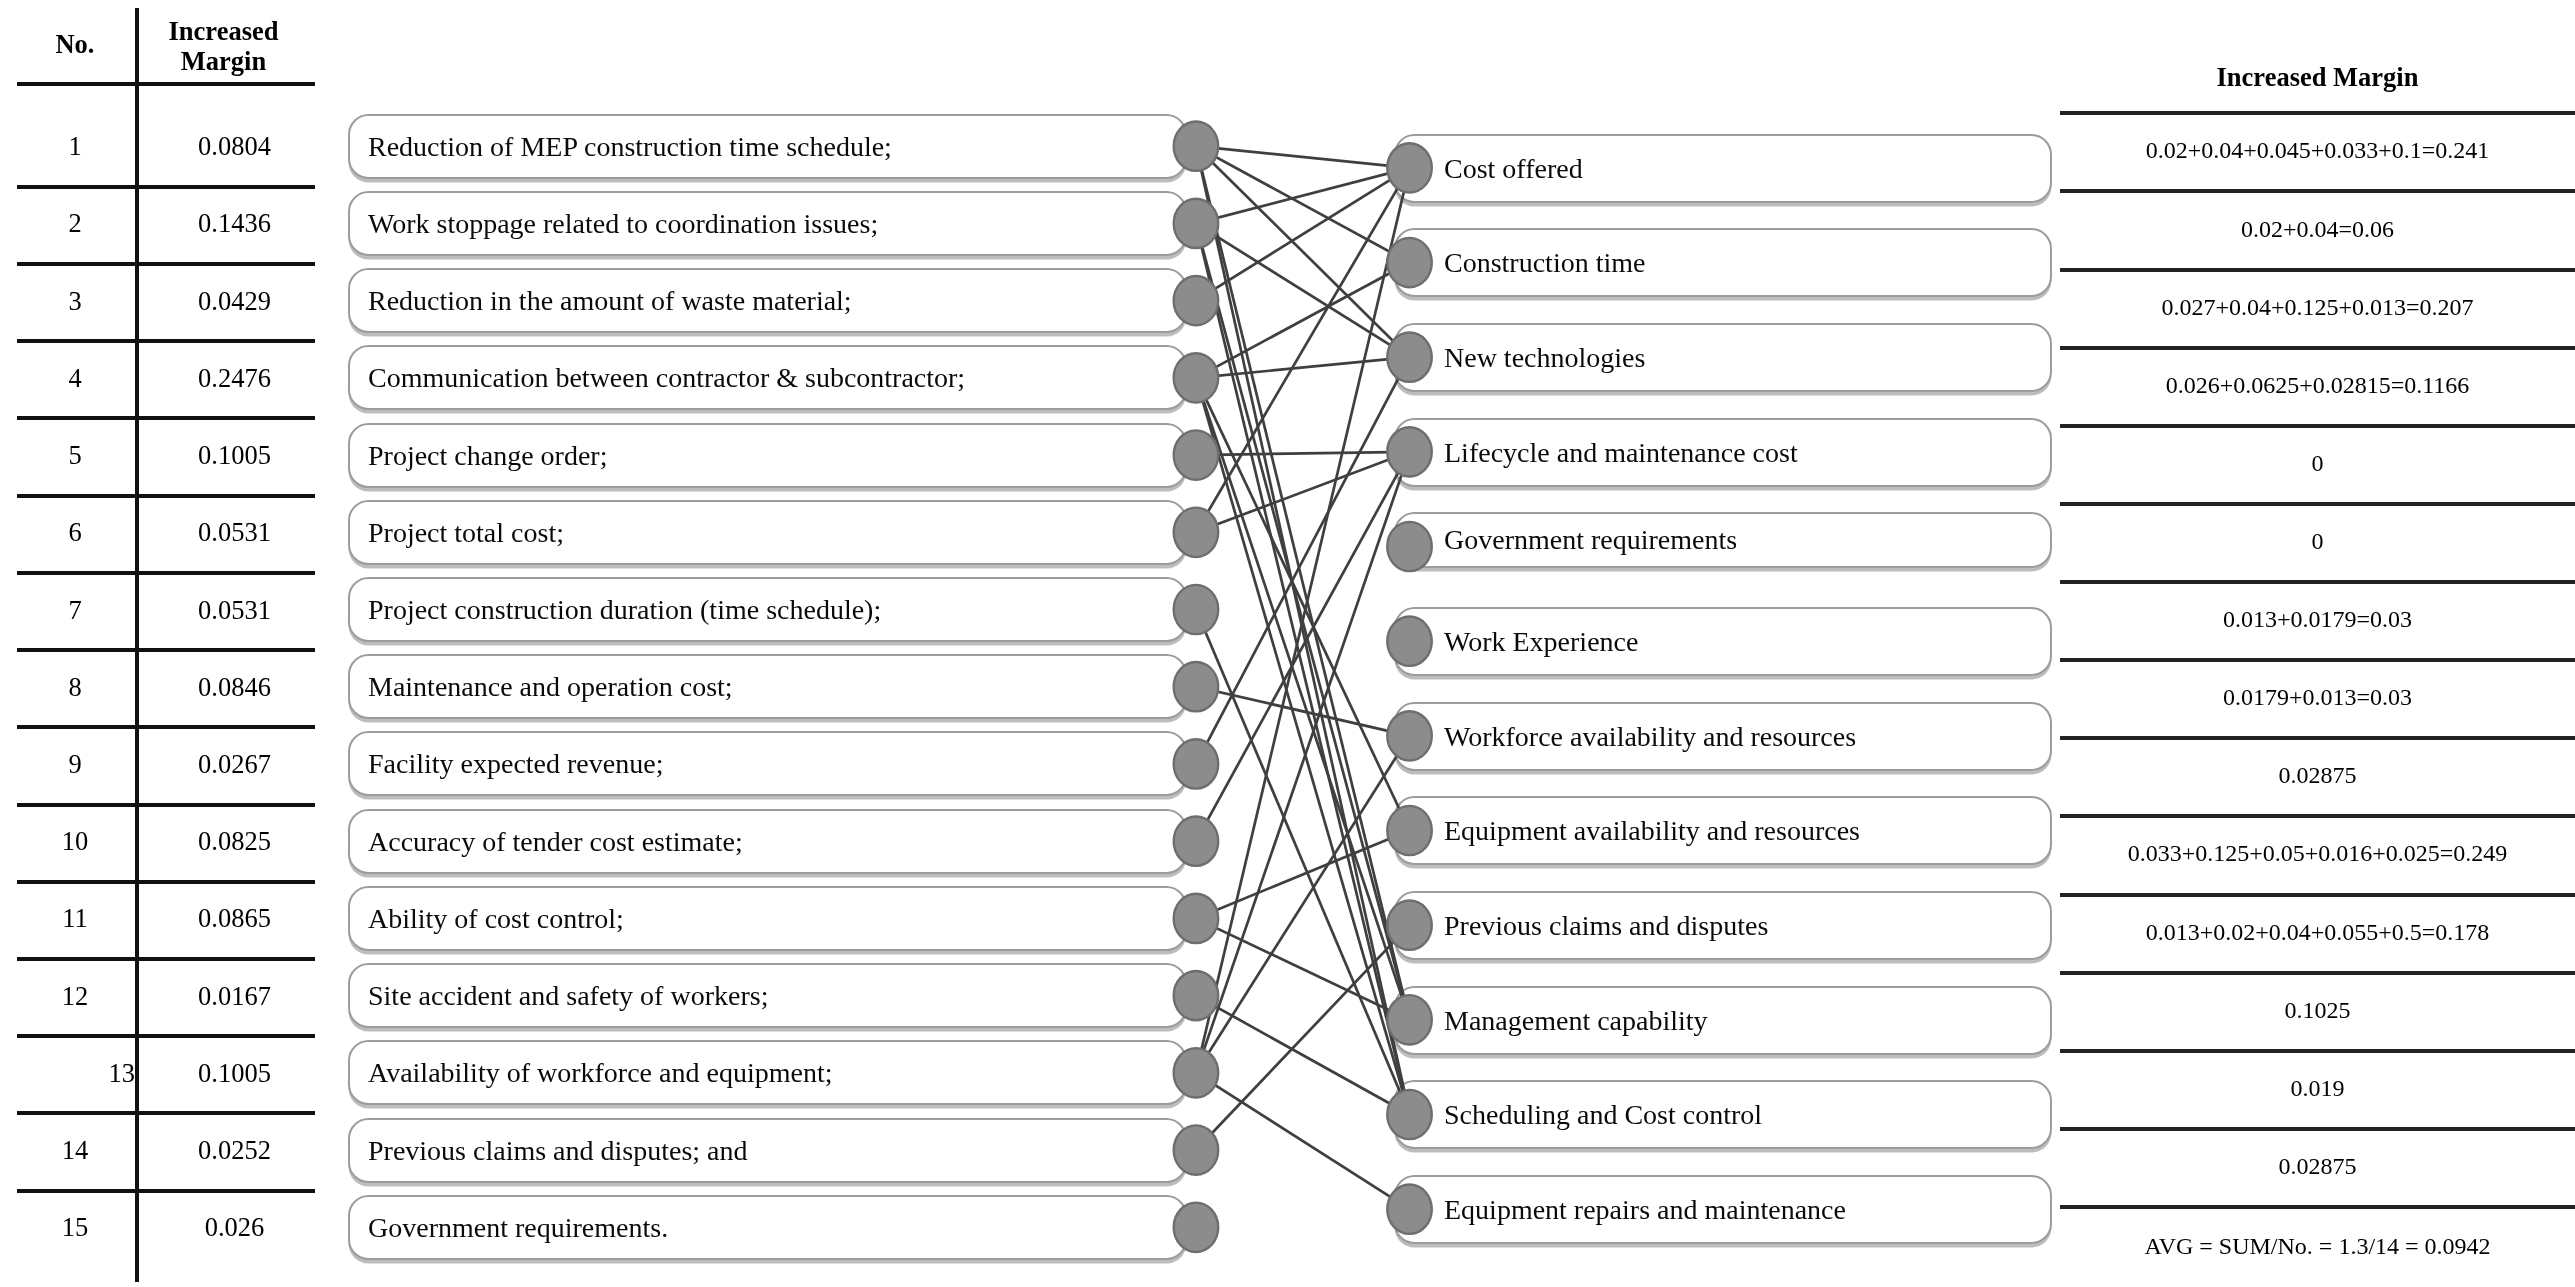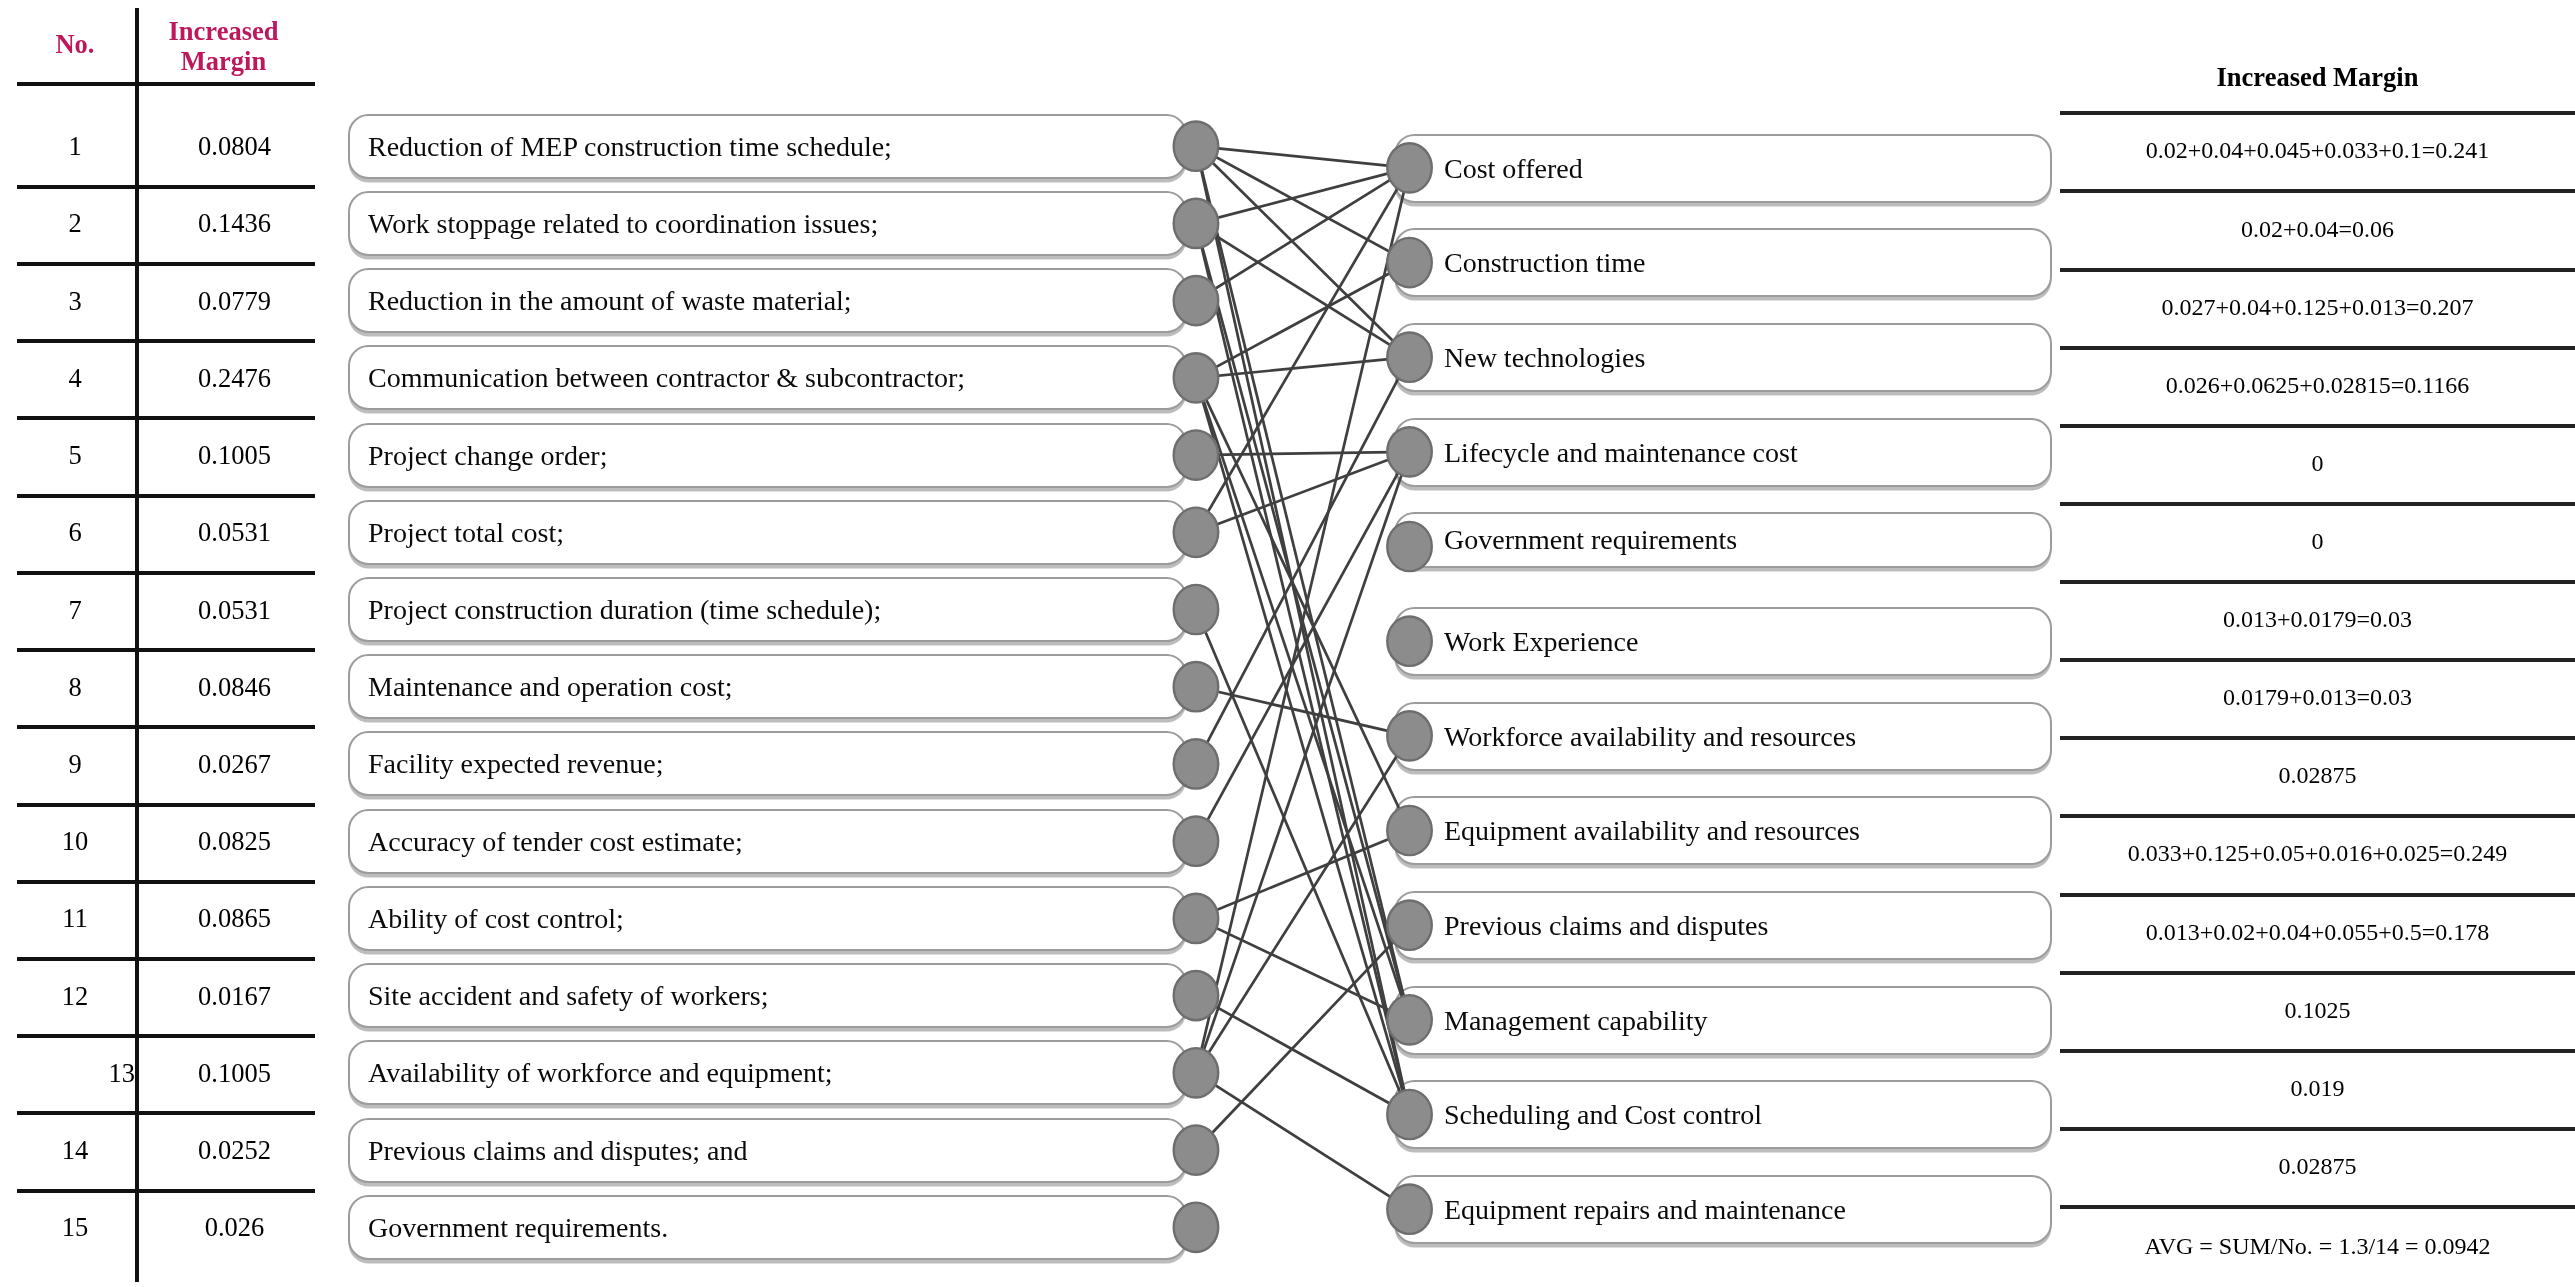--- a/index.html
+++ b/index.html
@@ -10,21 +10,21 @@
   #canvas {
     position: relative;
     width: 2576px; height: 1288px;
     background: #ffffff;
     overflow: hidden;
   }
 
   
   .lt-header {
     position: absolute;
-    font-weight: bold; font-size: 26.5px; color: #be185d;
+    font-weight: bold; font-size: 26.5px; color: #000000;
     text-align: center; line-height: 1.15;
   }
   .lt-cell {
     position: absolute;
     font-size: 26.5px; color: #000;
     text-align: center;
     transform: translateY(-50%);
   }
   .hline { position: absolute; background: #111; }
   .vline { position: absolute; background: #111; }
@@ -67,21 +67,21 @@
 
   <div class="lt-header" id="lt-h1" style="left: 15px; top: 29px; width: 120px;">No.</div>
   <div class="lt-header" id="lt-h2" style="left: 147px; top: 15.6px; width: 153px;">Increased Margin</div>
 
   <div id="lt-body">
       <div class="lt-cell" style="left: 15px; top: 146px; width: 120px;">1</div>
       <div class="lt-cell" style="left: 135px; top: 146px; width: 199px;">0.0804</div>
       <div class="lt-cell" style="left: 15px; top: 223px; width: 120px;">2</div>
       <div class="lt-cell" style="left: 135px; top: 223px; width: 199px; text-align: center;">0.1436</div>
       <div class="lt-cell" style="left: 15px; top: 301px; width: 120px;">3</div>
-      <div class="lt-cell" style="left: 135px; top: 301px; width: 199px;">0.0779</div>
+      <div class="lt-cell" style="left: 135px; top: 301px; width: 199px;">0.0429</div>
       <div class="lt-cell" style="left: 15px; top: 378px; width: 120px;">4</div>
       <div class="lt-cell" style="left: 135px; top: 378px; width: 199px;">0.2476</div>
       <div class="lt-cell" style="left: 15px; top: 455px; width: 120px;">5</div>
       <div class="lt-cell" style="left: 135px; top: 455px; width: 199px;">0.1005</div>
       <div class="lt-cell" style="left: 15px; top: 532px; width: 120px;">6</div>
       <div class="lt-cell" style="left: 135px; top: 532px; width: 199px;">0.0531</div>
       <div class="lt-cell" style="left: 15px; top: 610px; width: 120px;">7</div>
       <div class="lt-cell" style="left: 135px; top: 610px; width: 199px;">0.0531</div>
       <div class="lt-cell" style="left: 15px; top: 687px; width: 120px;">8</div>
       <div class="lt-cell" style="left: 135px; top: 687px; width: 199px;">0.0846</div>

